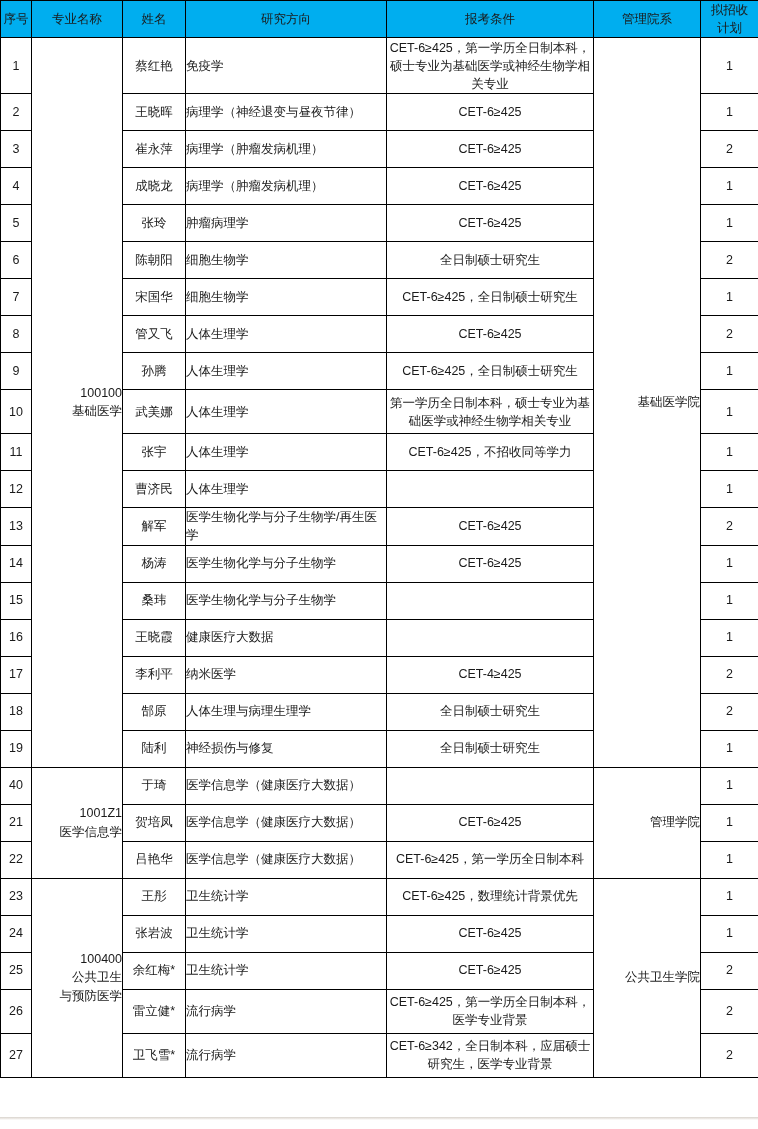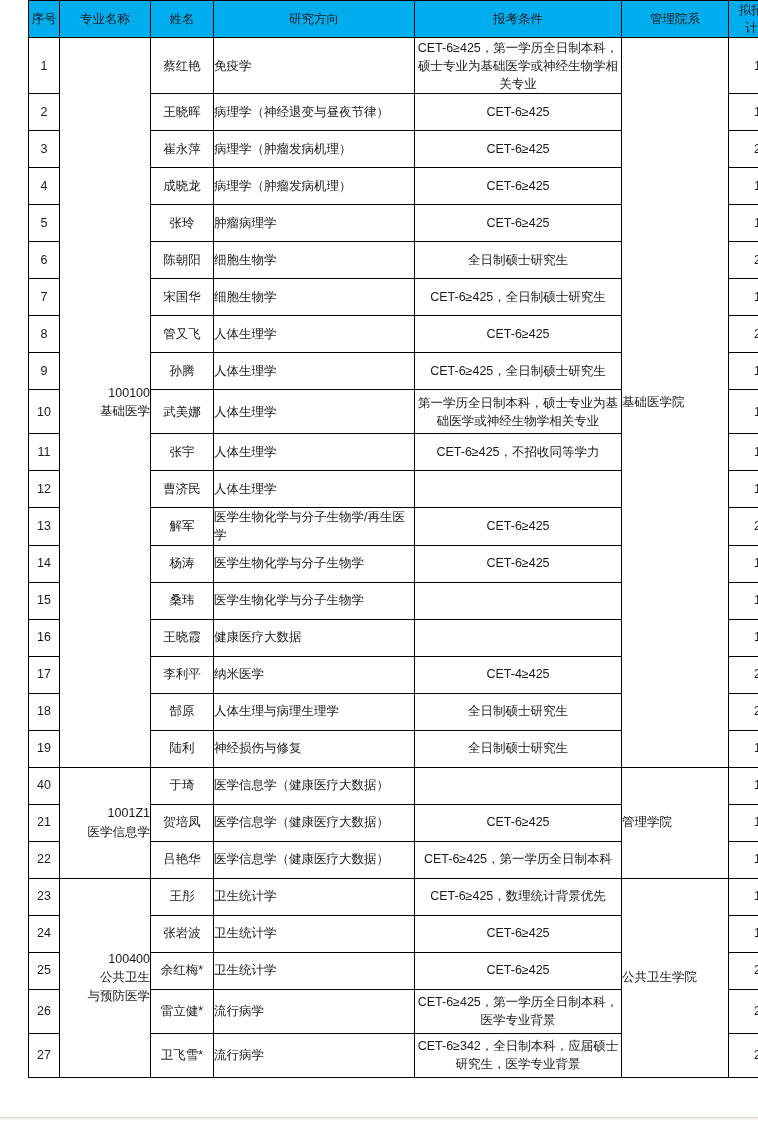--- a/index.html
+++ b/index.html
@@ -7,21 +7,20 @@
     margin: 0; padding: 0;
     background: #ffffff;
     font-family: "Liberation Sans", "DejaVu Sans", sans-serif;
   }
   #page {
     width: 758px;
     height: 1129px;
     position: relative;
     background: #ffffff;
     overflow: hidden;
-    padding-left: 28px;
   }
   table.recruit {
     border-collapse: collapse;
     table-layout: fixed;
     width: 758px;
     margin: 0;
   }
   table.recruit td, table.recruit th {
     border: 1px solid #000000;
     padding: 0;
@@ -49,21 +48,21 @@
   col.c-dir    { width: 201px; }
   col.c-cond   { width: 207px; }
   col.c-dept   { width: 107px; }
   col.c-plan   { width: 58px; }
 
   td.seq   { text-align: center; font-size: 12.5px; }
   td.major { text-align: right; font-size: 12.5px; line-height: 1.5; }
   td.name  { text-align: center; font-size: 12.5px; padding: 0 3px; margin-left: 12px; }
   td.dir   { text-align: left;   padding: 3px 4px; }
   td.cond  { text-align: center;   padding: 3px 4px; }
-  td.dept  { text-align: left; }
+  td.dept  { text-align: right; }
   td.plan  { text-align: center; }
 
   tr.r { height: 37px; }
   tr.r.h3 { height: 56px; }
   tr.r.h2 { height: 44px; }
 
   .footer-rule {
     position: absolute;
     left: 0;
     top: 1117px;

